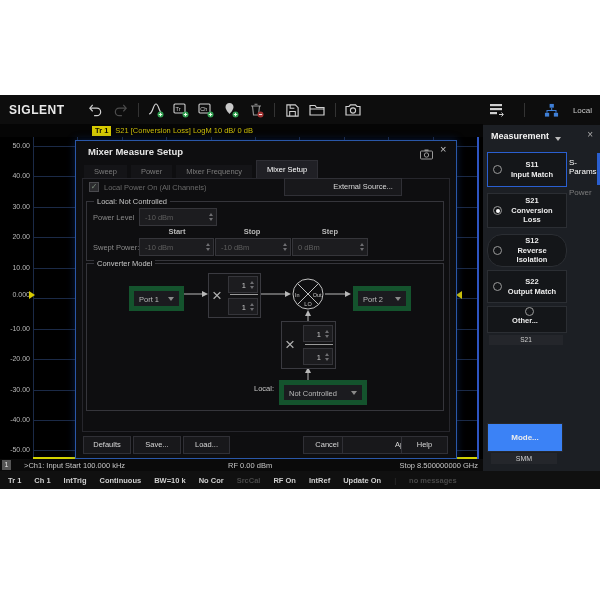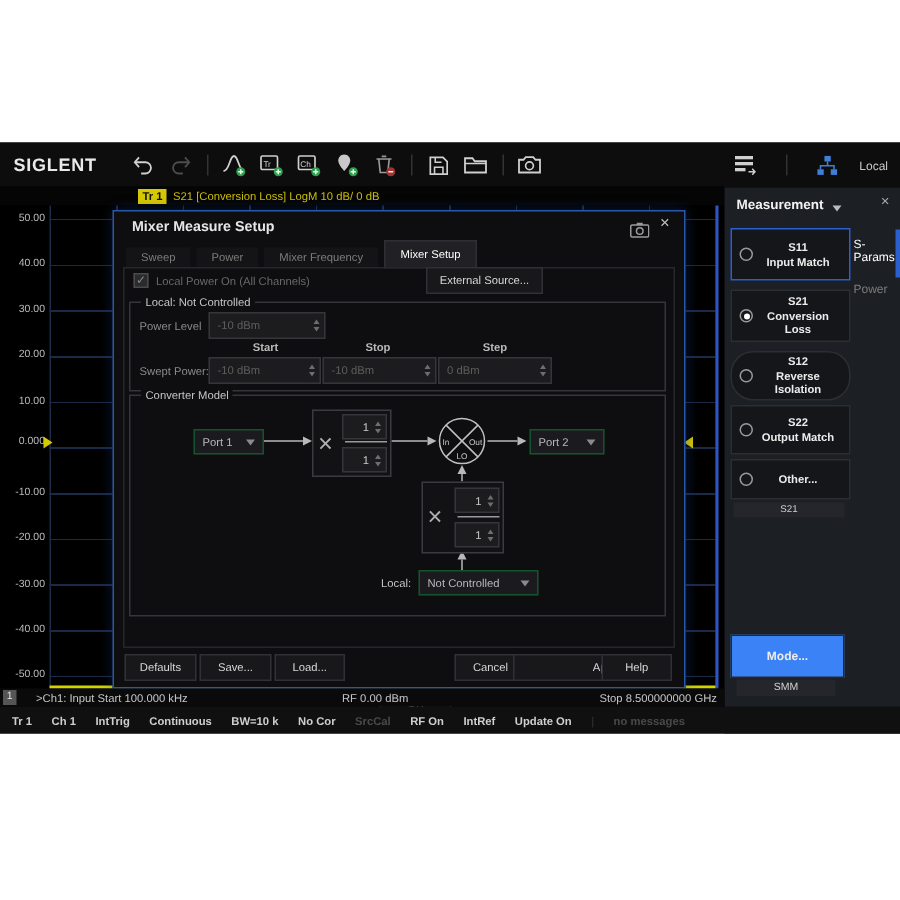--- a/index.html
+++ b/index.html
@@ -57,21 +57,21 @@
   .dimlbl{color:#8a8a8a;font-size:7.5px;}
   .colhdr{position:absolute;color:#b9b9b9;font-size:7.5px;font-weight:bold;transform:translateX(-50%);}
 
   .spin{position:absolute;background:#1c1c1f;border:1px solid #35353a;}
   .spin .val{position:absolute;left:5px;top:50%;transform:translateY(-50%);font-size:7.5px;color:#5e5e5e;}
   .spin.en .val{color:#c9c9c9;left:auto;right:11px;}
   .updn{position:absolute;right:3px;top:50%;transform:translateY(-50%);display:flex;flex-direction:column;gap:2px;}
   .tri-up{width:0;height:0;border-left:2.5px solid transparent;border-right:2.5px solid transparent;border-bottom:3.5px solid #6e6e72;}
   .tri-dn{width:0;height:0;border-left:2.5px solid transparent;border-right:2.5px solid transparent;border-top:3.5px solid #6e6e72;}
 
-  .sel{position:absolute;background:#1b1b1f;border:1px solid #14532d;cursor:pointer;}
+  .sel{position:absolute;background:#1b1b1f;border:5px solid #14532d;cursor:pointer;}
   .sel .val{position:absolute;left:5px;top:50%;transform:translateY(-50%);font-size:7.5px;color:#b9b9b9;white-space:nowrap;}
   .caret{position:absolute;right:5px;top:50%;transform:translateY(-50%);width:0;height:0;
          border-left:3px solid transparent;border-right:3px solid transparent;border-top:4px solid #8a8a8a;}
 
   .multbox{position:absolute;border:1px solid #3a3a40;background:#121214;}
   .mult-x{position:absolute;left:3px;top:50%;transform:translateY(-50%);color:#b0b0b0;font-size:17px;}
   .mult-div{position:absolute;right:2px;height:1px;background:#9a9a9a;width:28px;}
 
   
   .rpanel{position:absolute;left:483px;top:30px;width:117px;height:364px;background:#1c1f24;}
@@ -243,21 +243,21 @@
       <span class="tab">Power</span>
       <span class="tab">Mixer Frequency</span>
       <span class="tab active">Mixer Setup</span>
     </div>
     <div class="content-border"></div>
 
     <div class="chkrow">
       <span class="chk">✓</span>
       <span class="chk-lbl">Local Power On (All Channels)</span>
     </div>
-    <div class="btn" style="position:absolute;left:208px;top:37px;width:76px;height:16px;line-height:16px;">External Source...</div>
+    <div class="btn" style="position:absolute;left:208px;top:37px;width:76px;height:16px;line-height:16px;padding-left:40px;">External Source...</div>
 
     <div class="group" style="left:10px;top:60px;width:356px;height:58px;">
       <span class="legend">Local: Not Controlled</span>
       <span class="dimlbl" style="position:absolute;left:6px;top:11px;">Power Level</span>
       <div class="spin" style="left:52px;top:6px;width:76px;height:16px;">
         <span class="val">-10 dBm</span>
         <span class="updn">
               <span class="tri-up"></span>
               <span class="tri-dn"></span>
             </span>
@@ -390,21 +390,21 @@
       <span class="mtxt"><span>S21</span><br><span>Conversion Loss</span></span>
     </div>
     <div class="mitem" style="top:109px;height:31px;border-radius:15px;">
       <span class="radio"></span>
       <span class="mtxt"><span>S12</span><br><span>Reverse Isolation</span></span>
     </div>
     <div class="mitem" style="top:145px;height:31px;">
       <span class="radio"></span>
       <span class="mtxt"><span>S22</span><br><span>Output Match</span></span>
     </div>
-    <div class="mitem" style="top:181px;height:25px;">
+    <div class="mitem" style="top:181px;height:25px;flex-direction:column;">
       <span class="radio"></span>
       <span class="mtxt"><span>Other...</span></span>
     </div>
     <div class="valbox" style="left:6px;top:210px;width:74px;height:10px;line-height:10px;">S21</div>
 
     <span class="rtab active" style="top:33px;">S-Params</span>
     <div class="rtab-bar"></div>
     <span class="rtab idle" style="top:63px;">Power</span>
 
     <div style="position:absolute;left:4px;top:298px;width:74px;height:27px;background:#3b82f6;border:1px solid #26282c;

